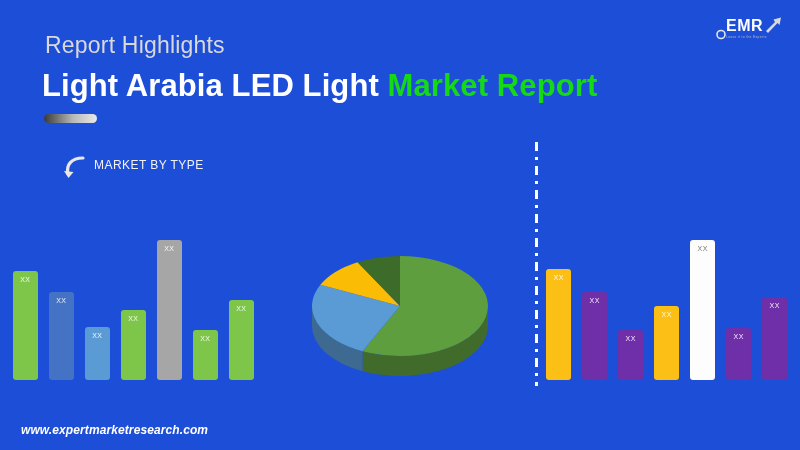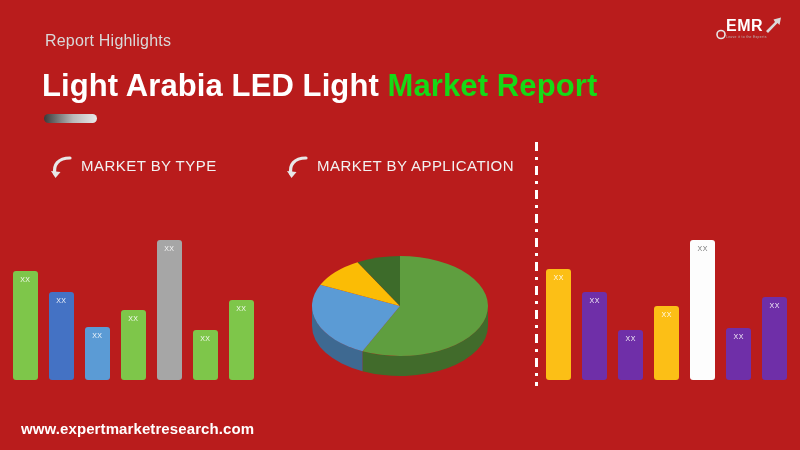--- a/index.html
+++ b/index.html
@@ -5,31 +5,31 @@
   * { box-sizing: border-box; margin: 0; padding: 0; }
   html, body {
     width: 800px; height: 450px;
     background: #000000;
     font-family: "Liberation Sans", sans-serif;
     overflow: hidden;
   }
   .slide {
     position: relative;
     width: 800px; height: 450px;
-    background: #b91c1c;
+    background: #1d4ed8;
   }
 
   
   .logo {
     position: absolute; right: 14px; top: 10px;
     width: 74px; height: 34px;
   }
   .eyebrow {
     position: absolute; left: 45px; top: 32px;
-    font-size: 16px; color: #d9d9d9; letter-spacing: .2px;
+    font-size: 23px; color: #d9d9d9; letter-spacing: .2px;
     font-weight: 400;
   }
   .title {
     position: absolute; left: 42px; top: 68px;
     font-size: 31px; font-weight: bold; color: #ffffff;
     letter-spacing: .1px; white-space: nowrap;
   }
   .title .accent { color: #16d916; }
   .pill {
     position: absolute; left: 44px; top: 114px;
@@ -57,21 +57,21 @@
   }
   .divider.d1 { left: 268px; }
 
   .panel-head {
     position: absolute; top: 4px; left: 0; width: 100%;
     display: flex; align-items: center; justify-content: center;
     gap: 7px;
   }
   .arrow-icon { width: 24px; height: 30px; flex: none; margin-top: 8px; }
   .panel-title {
-    font-size: 15px; color: #f2f2f2; letter-spacing: .45px;
+    font-size: 12px; color: #f2f2f2; letter-spacing: .45px;
     white-space: nowrap; font-weight: 400;
   }
 
   
   .bars {
     position: absolute; bottom: 12px; left: 0; width: 100%;
     height: 140px;
     display: flex; align-items: flex-end; justify-content: center;
     gap: 11px;
   }
@@ -89,22 +89,23 @@
   
   .pie-wrap {
     position: absolute; left: 50%; bottom: 14px;
     transform: translateX(-50%);
     width: 200px; height: 130px;
   }
 
   
   .footer {
     position: absolute; left: 21px; bottom: 13px;
-    font-size: 15px; color: #ffffff; font-weight: bold;
+    font-size: 12px; color: #ffffff; font-weight: bold;
     letter-spacing: .1px;
+    font-style: italic;
   }
 </style>
 </head>
 <body>
 
 <div class="slide">
 
   <div class="logo">
     <svg viewBox="0 0 74 34" width="74" height="34">
       <path d="M54 21 L63 12 L61.5 9.5 L69 7.5 L67.5 15 L65.5 13 L56 23 Z" fill="#d9d9d9"></path>
@@ -150,29 +151,20 @@
             <span class="vlabel">XX</span>
           </div>
         <div class="bar" style="height: 57%; background: rgb(126, 198, 74);">
             <span class="vlabel">XX</span>
           </div>
       </div>
     </div>
 
     <div class="panel">
       <div class="divider d1"></div>
-      <div class="panel-head">
-        <span class="arrow-icon">
-          <svg viewBox="0 0 24 30" width="24" height="30">
-            <path d="M20 4 C8 4, 3 11, 5 20" fill="none" stroke="#e8e8e8" stroke-width="3.2" stroke-linecap="round"></path>
-            <path d="M1 17 L5.5 24 L10.5 18 Z" fill="#e8e8e8"></path>
-          </svg>
-        </span>
-        <span class="panel-title">MARKET BY APPLICATION</span>
-      </div>
       <div class="pie-wrap">
         <svg id="pie-svg" viewBox="0 0 200 130" width="200" height="130">
             <path d="M188,58 A88,50 0 0 1 62.531422342273636,103.24135262330098 L62.531422342273636,123.24135262330098 A88,50 0 0 0 188,78 Z" fill="rgb(65,107,43)"></path>
             <path d="M62.531422342273636,103.24135262330098 A88,50 0 0 1 12,58.00000000000001 L12,78 A88,50 0 0 0 62.531422342273636,123.24135262330098 Z" fill="rgb(62,105,145)"></path>
             <path d="M100,58 L100,8 A88,50 0 1 1 62.531422342273636,103.24135262330098 Z" fill="#5f9e3f"></path>
             <path d="M100,58 L62.531422342273636,103.24135262330098 A88,50 0 0 1 20.375219382990267,36.71103542174639 Z" fill="#5b9bd5"></path>
             <path d="M100,58 L20.375219382990267,36.71103542174639 A88,50 0 0 1 57.60567667904899,14.184665997806846 Z" fill="#fbbc05"></path>
             <path d="M100,58 L57.60567667904899,14.184665997806846 A88,50 0 0 1 99.99999999999999,8 Z" fill="#3d6b2a"></path>
           </svg>
       </div>

